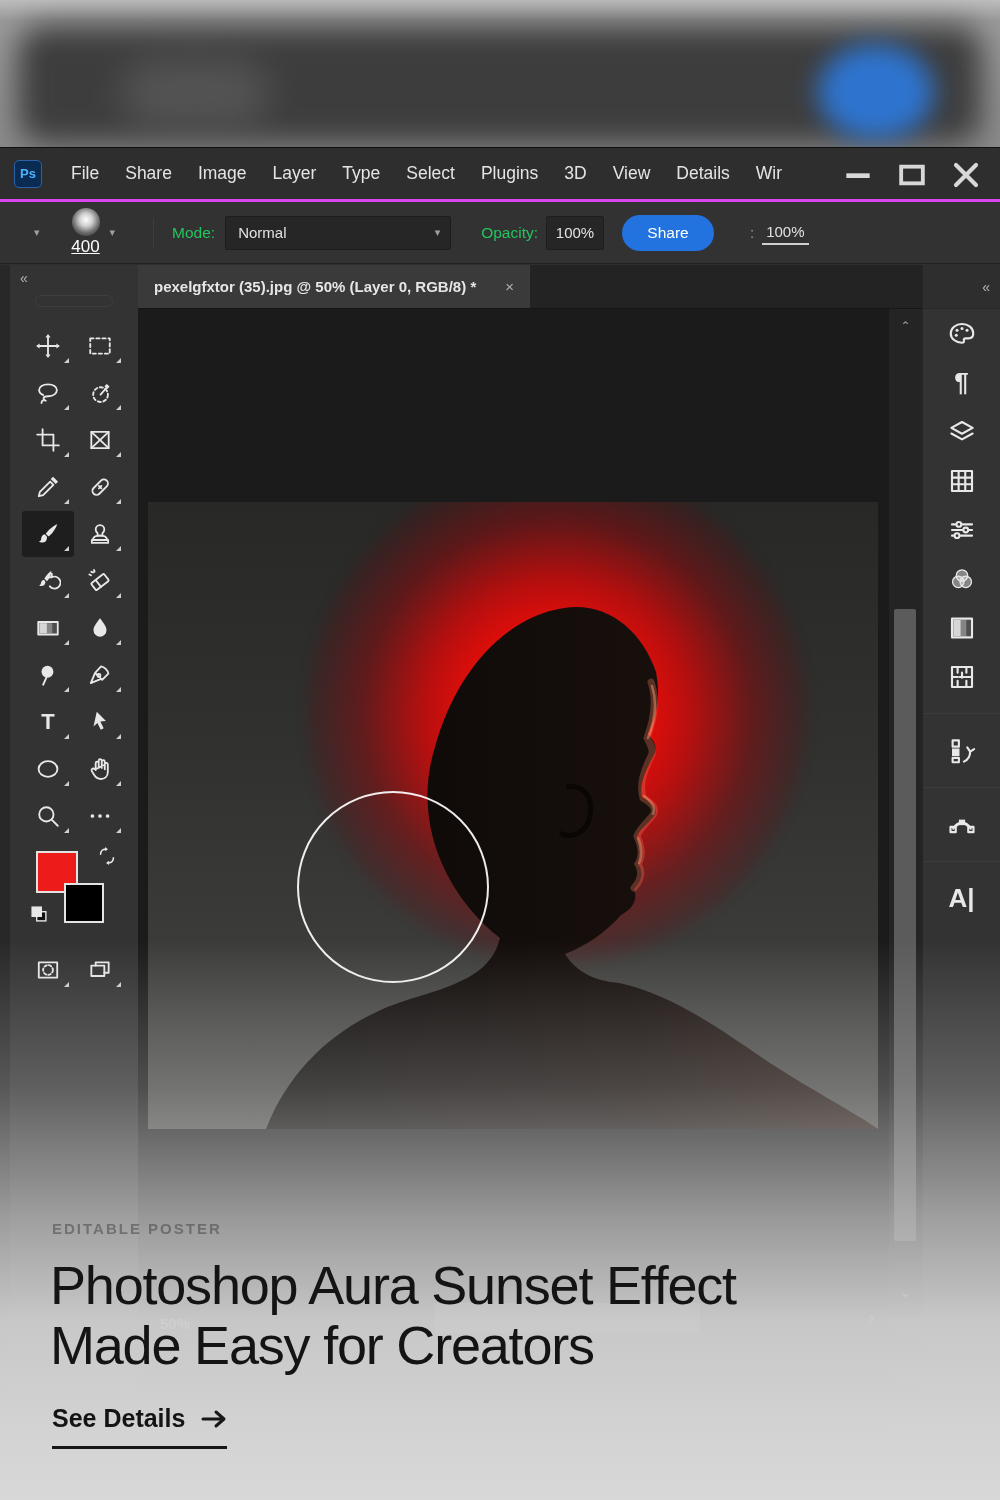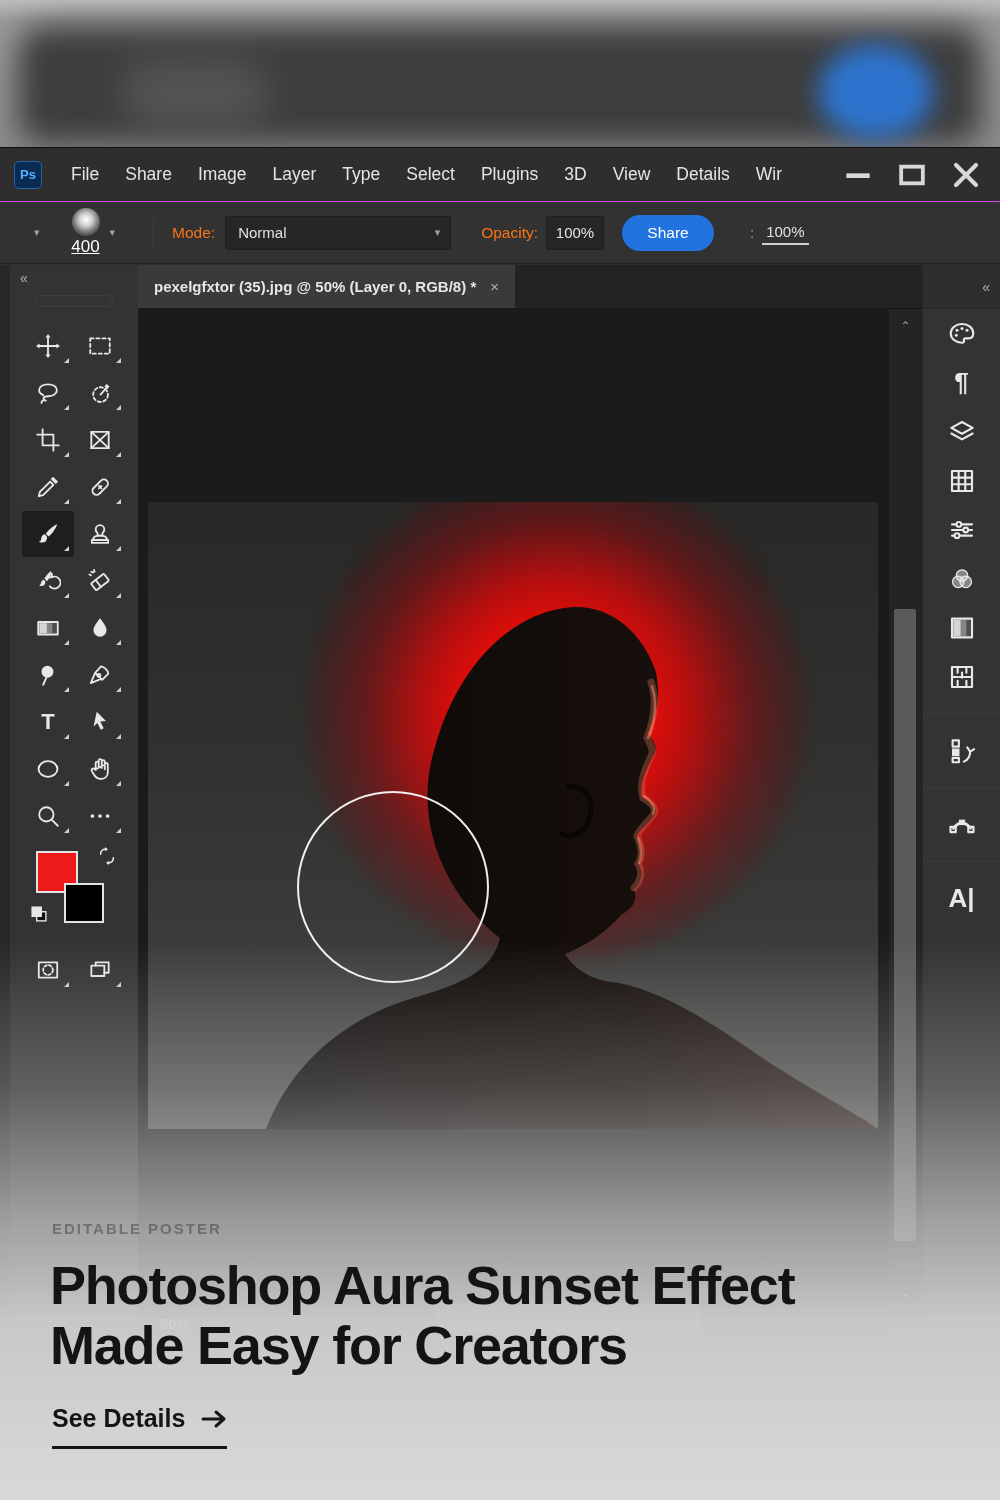--- a/index.html
+++ b/index.html
@@ -10,35 +10,35 @@
   .top-blur{position:absolute;left:0;top:0;width:1000px;height:150px;overflow:hidden;
     background:linear-gradient(180deg,#bdbdbd 0%,#9a9a9a 14%,#8a8a8a 100%);}
   .tb-dark{position:absolute;left:18px;right:18px;top:26px;bottom:6px;background:#3d3d3d;border-radius:26px;filter:blur(15px);}
   .tb-mid{position:absolute;left:120px;top:58px;width:150px;height:70px;background:#666;border-radius:40px;filter:blur(18px);opacity:.55;}
   .tb-blue{position:absolute;left:818px;top:44px;width:116px;height:96px;background:#2e74cf;border-radius:50%;filter:blur(13px);}
   .tb-line{position:absolute;left:0;right:0;bottom:0;height:3px;background:#101010;}
 
   
   .ps{position:absolute;left:0;top:148px;width:1000px;height:1352px;background:#2f2f2f;}
 
-  .menubar{position:relative;height:54px;background:#2e2e2e;border-bottom:1px solid #d946ef;display:flex;align-items:center;padding-left:14px;}
+  .menubar{position:relative;height:54px;background:#2e2e2e;border-bottom:3px solid #d946ef;display:flex;align-items:center;padding-left:14px;}
   .ps-logo{width:28px;height:28px;border-radius:5px;background:#0b2c52;border:1px solid #2a62a8;color:#4db3ff;
     font-size:13px;font-weight:bold;display:flex;align-items:center;justify-content:center;margin-right:16px;}
   .menu-item{color:#e4e4e4;font-size:17.5px;padding:6px 13px;cursor:default;}
   .win-controls{position:absolute;right:14px;top:0;height:54px;display:flex;align-items:center;gap:14px;}
   .win-btn{width:40px;height:34px;display:flex;align-items:center;justify-content:center;color:#d6d6d6;}
 
   .options{position:relative;height:62px;background:#323232;border-bottom:1px solid #222;display:flex;align-items:center;padding-left:30px;}
   .chev{color:#9f9f9f;font-size:11px;margin-left:4px;}
   .brush-preview{display:flex;flex-direction:column;align-items:center;margin-left:26px;width:40px;}
   .brush-dot{width:28px;height:28px;border-radius:50%;background:radial-gradient(circle at 50% 42%,#fff 0%,#cfcfcf 30%,#6a6a6a 62%,#3a3a3a 85%);}
   .brush-size{font-size:17px;color:#ffffff;margin-top:1px;text-decoration:underline;}
   .opt-icon{display:flex;align-items:center;justify-content:center;}
   .opt-divider{width:1px;height:30px;background:#262626;border-right:1px solid #3d3d3d;margin:0 18px;}
-  .opt-label{color:#f97316;font-size:15.5px;text-align:right;}
+  .opt-label{color:#22c55e;font-size:15.5px;text-align:right;}
   .mode-select{width:226px;height:34px;background:#262626;border:1px solid #1e1e1e;border-radius:2px;margin-left:10px;
     display:flex;align-items:center;justify-content:space-between;padding:0 10px 0 12px;color:#e2e2e2;font-size:15px;}
   .val-box{width:58px;height:34px;background:#262626;border:1px solid #1e1e1e;border-radius:2px;margin-left:8px;
     display:flex;align-items:center;justify-content:center;color:#e2e2e2;font-size:15px;}
   .share-btn{min-width:92px;height:36px;border-radius:18px;background:#2273e0;color:#ffffff;font-size:15.5px;
     display:flex;align-items:center;justify-content:center;margin-left:18px;border:none;}
   .flow-box{margin-left:8px;color:#e0e0e0;font-size:15px;border-bottom:2px solid #cfcfcf;padding:2px 4px 3px 4px;}
   .colon{color:#9a9a9a;margin-left:14px;font-size:15px;}
 
   .workspace{position:absolute;left:0;top:117px;right:0;bottom:0;display:flex;}
@@ -57,21 +57,21 @@
   .swatch-block{position:relative;height:96px;margin-top:8px;}
   .fg-swatch{position:absolute;left:26px;top:4px;width:42px;height:42px;border:2px solid #e3e3e3;}
   .bg-swatch{position:absolute;left:54px;top:36px;width:40px;height:40px;border:2px solid #e3e3e3;background:#000;}
   .swap-icon{position:absolute;left:86px;top:-2px;width:22px;height:22px;}
   .mini-swatch{position:absolute;left:18px;top:56px;width:22px;height:22px;}
   .tools2{display:grid;grid-template-columns:52px 52px;justify-content:center;margin-top:4px;}
 
   
   .main{flex:1;position:relative;background:#1b1b1b;}
   .tabbar{height:44px;background:#232323;border-bottom:1px solid #161616;display:flex;}
-  .doc-tab{background:#3a3a3a;padding:0 16px;display:flex;align-items:center;gap:14px;color:#e6e6e6;font-size:15px;font-weight:bold;}
+  .doc-tab{background:#3a3a3a;padding:0 16px;display:flex;align-items:center;gap:29px;color:#e6e6e6;font-size:15px;font-weight:bold;}
   .tab-close{color:#b0b0b0;font-size:15px;font-weight:normal;}
   .canvas-area{position:absolute;left:0;top:44px;right:34px;bottom:0;}
   .photo{position:absolute;left:10px;top:193px;width:730px;height:627px;overflow:hidden;
     background:linear-gradient(180deg,#282826 0%,#31312f 40%,#3b3b39 70%,#555553 100%);}
   .glow{position:absolute;left:159px;top:-38px;width:500px;height:500px;border-radius:50%;filter:blur(6px);
     background:radial-gradient(circle,#ff1c0a 0%,#ee0d08 22%,rgba(215,8,8,.8) 38%,rgba(165,0,5,.42) 55%,rgba(115,0,8,.18) 68%,rgba(90,0,8,0) 78%);}
   .person-svg{position:absolute;left:0;top:0;}
   .cursor-circle{position:absolute;left:149px;top:289px;width:192px;height:192px;border:2px solid rgba(255,255,255,.92);border-radius:50%;}
   .zoom-status{position:absolute;left:22px;top:1006px;color:rgba(255,255,255,.85);font-size:15px;font-weight:bold;}
   .h-thumb{position:absolute;left:297px;top:994px;width:265px;height:30px;background:rgba(255,255,255,.26);border-radius:4px;}
@@ -86,21 +86,21 @@
   .rightcol .panel-head{justify-content:flex-end;height:44px;background:#2e2e2e;border-bottom:1px solid #272727;font-size:14px;}
   .ricon{height:49px;display:flex;align-items:center;justify-content:center;}
   .ricon svg{width:30px;height:30px;}
   .ricon .tglyph{color:#e8e8e8;font-size:26px;font-weight:bold;}
   .rdivider{height:1px;background:#272727;border-bottom:1px solid #3b3b3b;margin:12px 0;}
 
   
   .wash{position:absolute;left:0;top:940px;width:1000px;height:560px;pointer-events:none;
     background:linear-gradient(180deg,rgba(195,195,195,0) 0%,rgba(195,195,195,.30) 26%,rgba(198,198,198,.74) 50%,rgba(206,206,206,.96) 68%,#d3d3d3 88%,#d8d8d8 100%);}
   .eyebrow{position:absolute;left:52px;top:1220px;font-size:15px;font-weight:bold;letter-spacing:2px;color:rgba(62,62,62,.5);}
-  .headline{position:absolute;left:50px;top:1256px;width:880px;font-size:54px;line-height:1.11;font-weight:bold;
+  .headline{position:absolute;left:50px;top:1256px;width:880px;font-size:54px;line-height:1.11;font-weight:normal;
     letter-spacing:-1.2px;color:#141414;}
   .cta{position:absolute;left:52px;top:1404px;display:inline-flex;align-items:center;gap:16px;
     padding-bottom:13px;border-bottom:3.5px solid #171717;color:#141414;font-size:25px;font-weight:bold;cursor:pointer;}
   .cta svg{width:26px;height:22px;}
 </style>
 </head>
 <body>
 
 <div id="stage">
 

